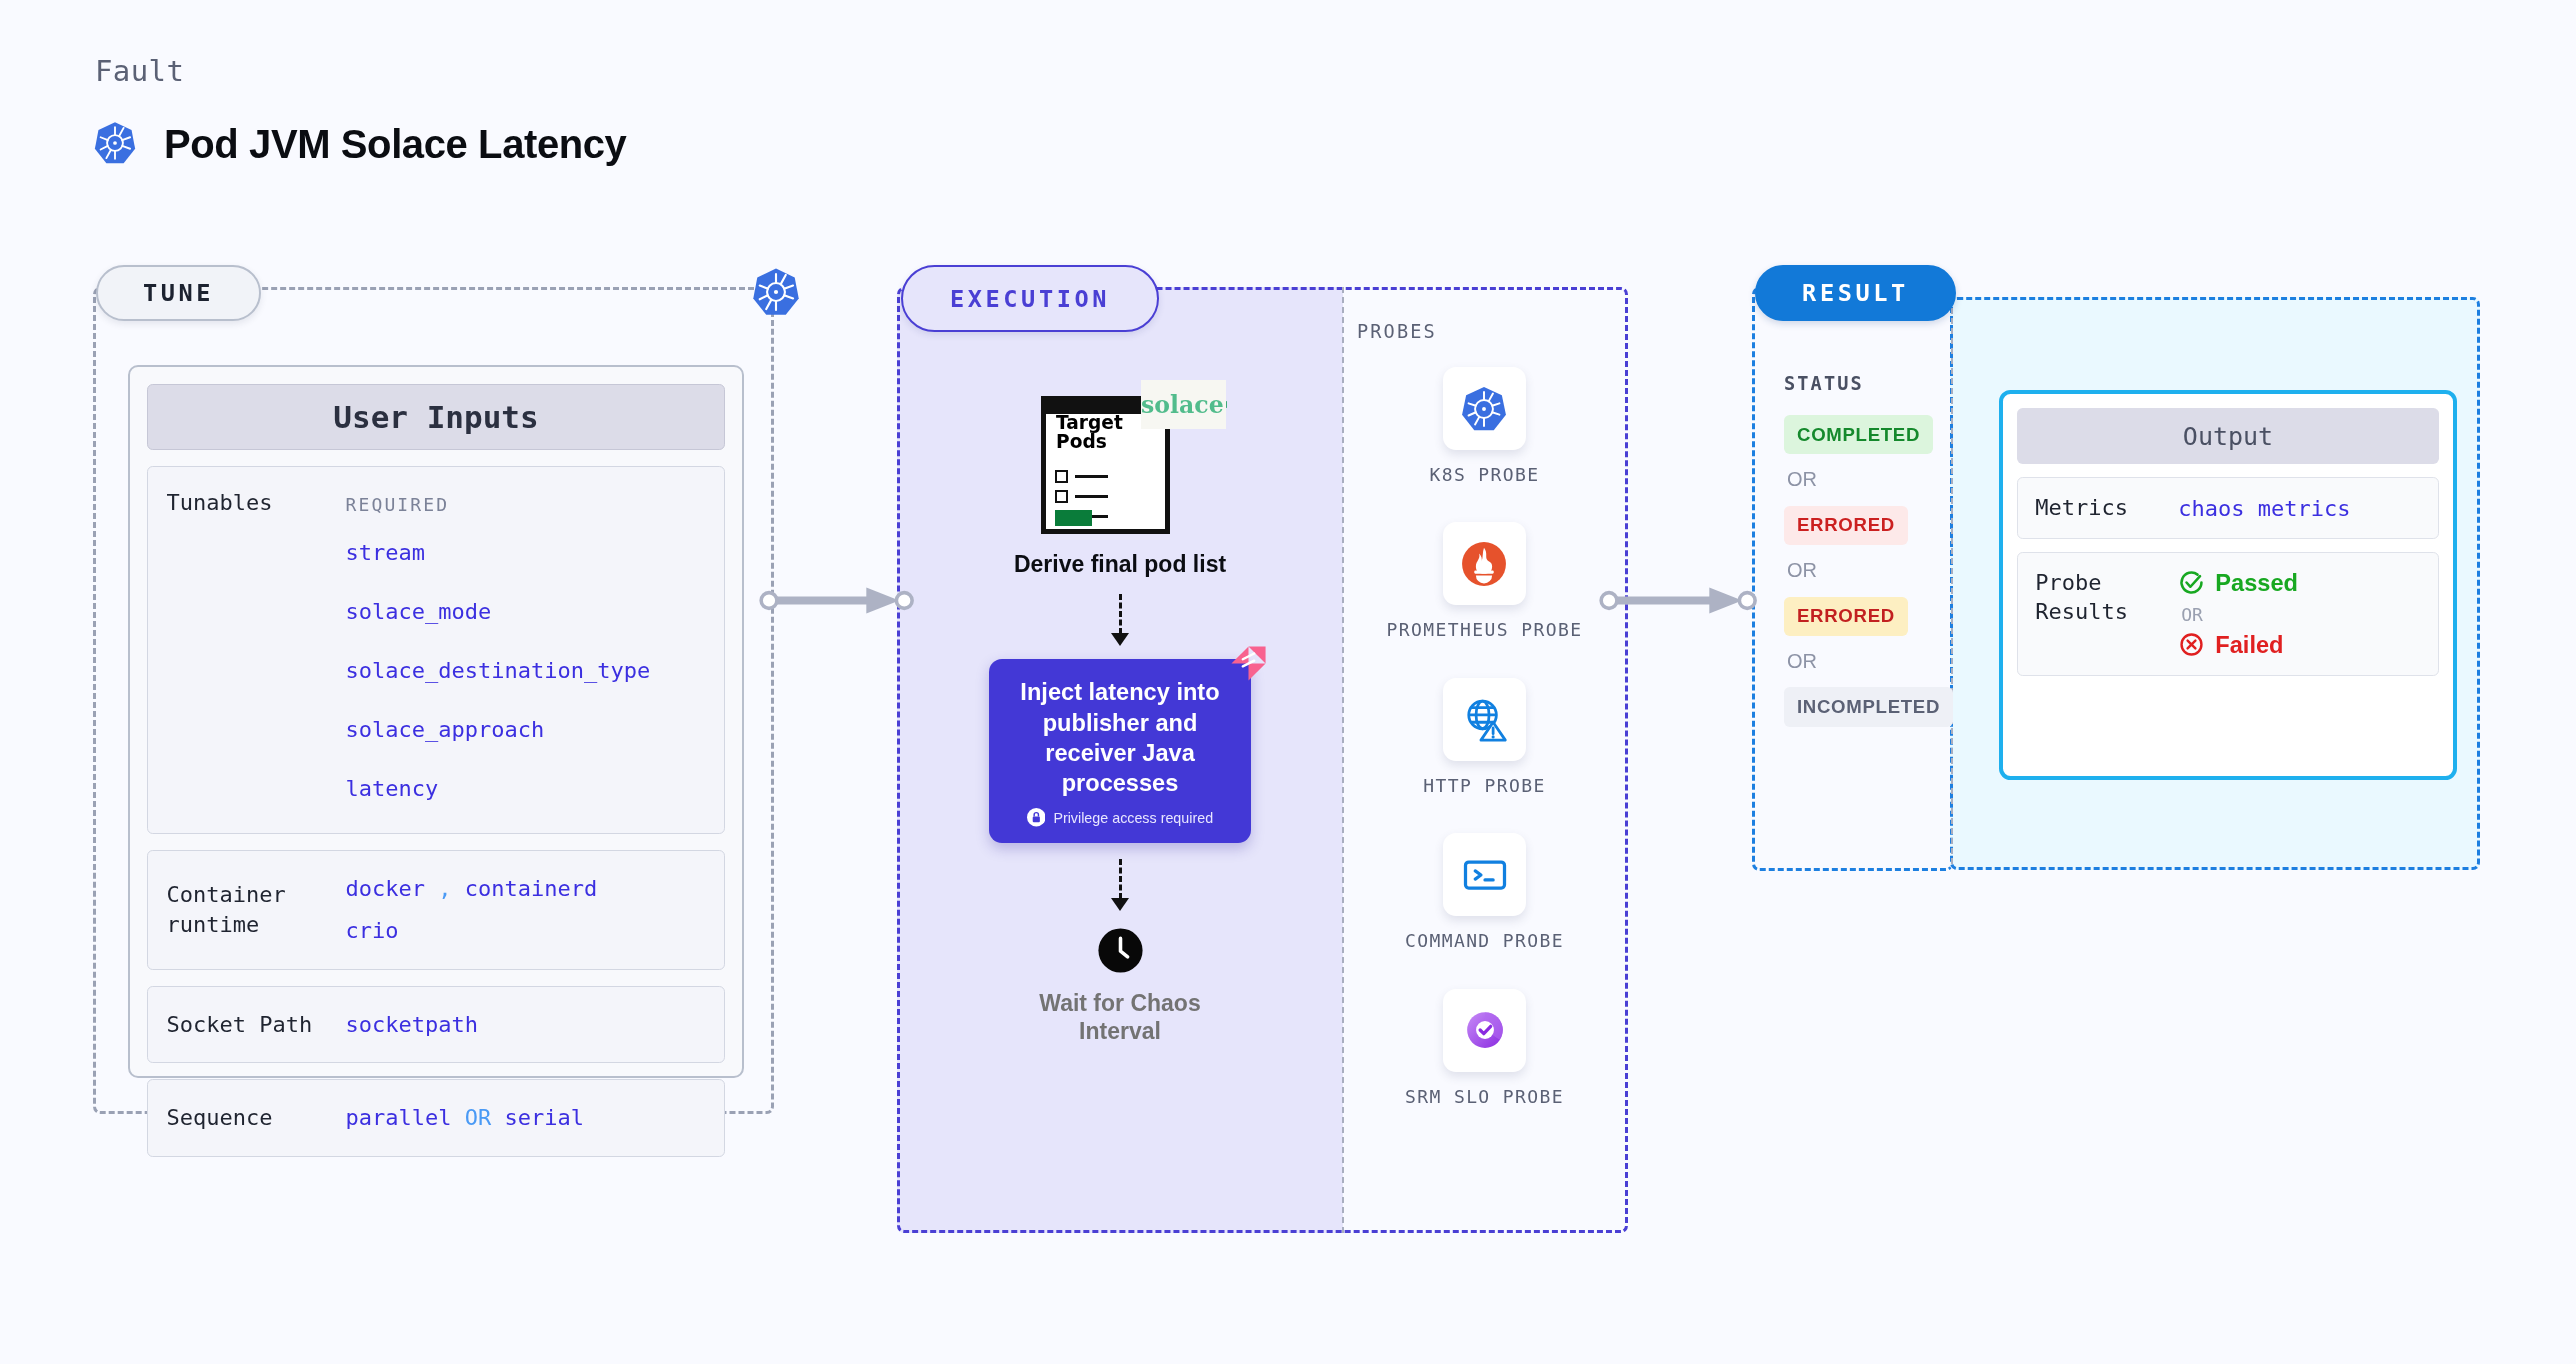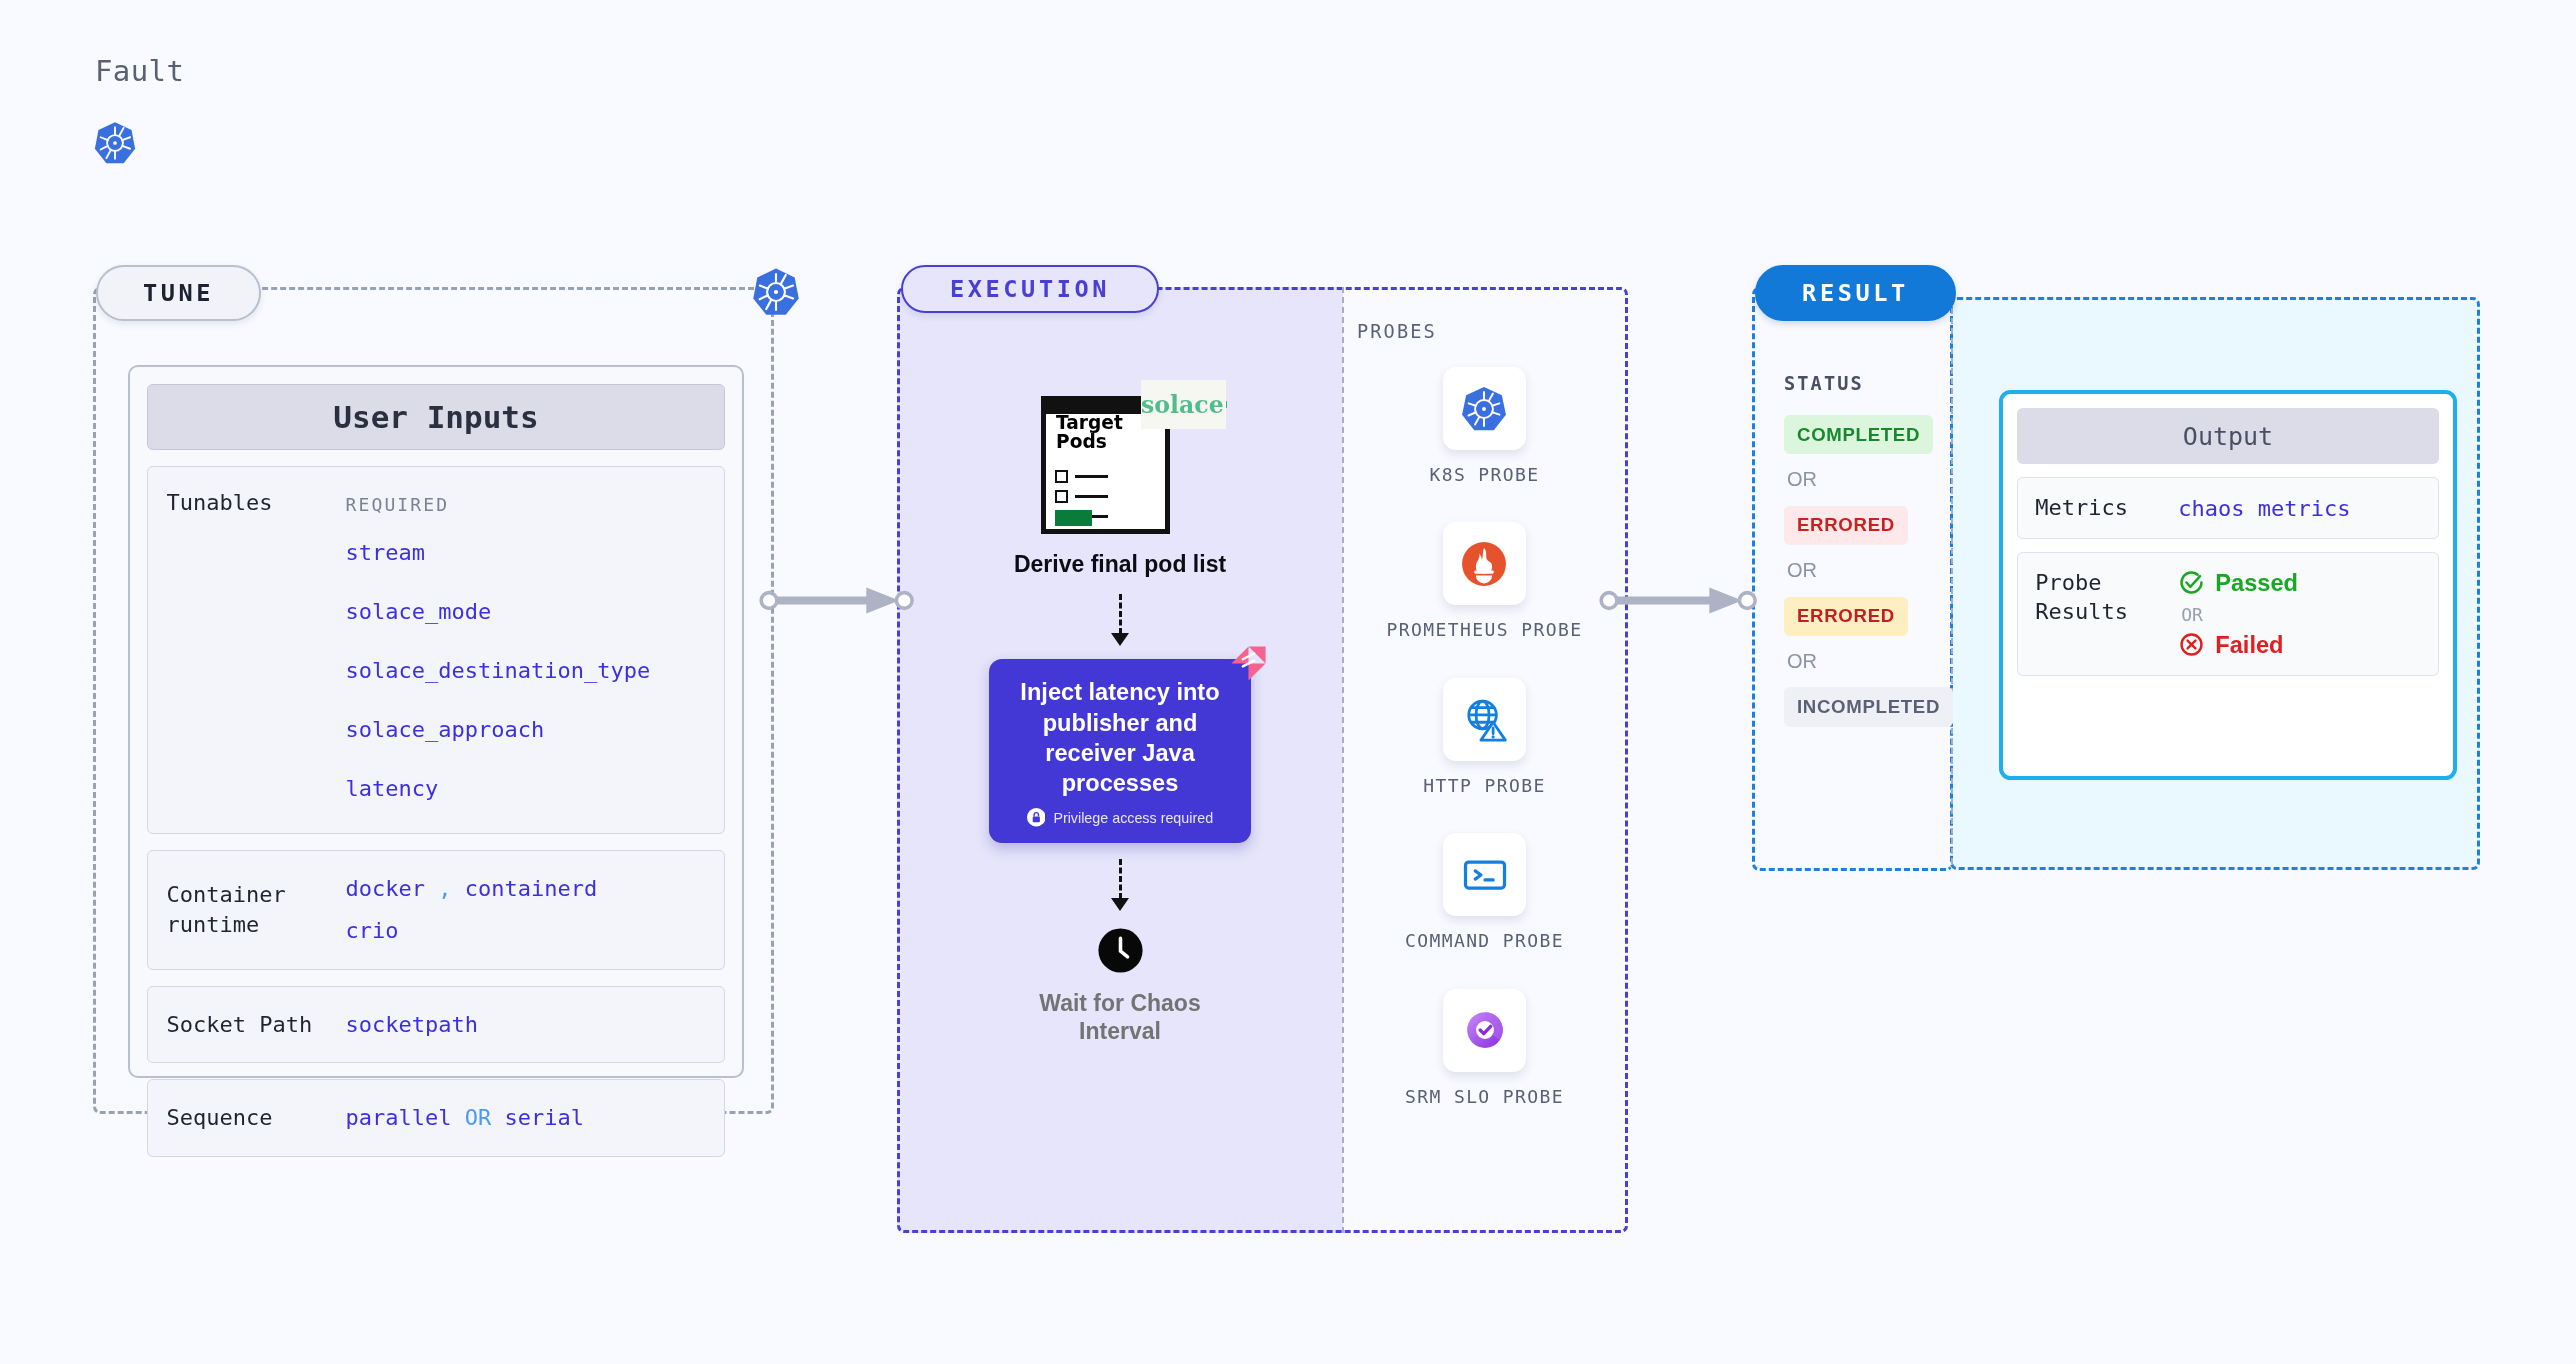--- a/index.html
+++ b/index.html
@@ -42,21 +42,21 @@
     position: absolute; display: flex; align-items: center; justify-content: center;
     font-family: "DejaVu Sans Mono", monospace;
     font-weight: 700; letter-spacing: 3.6px; border-radius: 716px;
   }
   .pill-tune {
     left: 96px; top: 265px; width: 165px; height: 56px;
     background: #f1f3f8; border: 2.9px solid #b8bfcd; color: #1c2230; font-size: 23.6px;
     box-shadow: 0 2.9px 7.2px rgba(40,50,80,.10);
   }
   .pill-exec {
-    left: 901px; top: 265px; width: 258px; height: 48px;
+    left: 901px; top: 265px; width: 258px; height: 67px;
     background: #e6e5fb; border: 2.9px solid #4a3fd4; color: #4a3fd4; font-size: 23.6px;
     box-shadow: 0 2.9px 7.2px rgba(40,50,120,.12);
   }
   .pill-result {
     left: 1755px; top: 265px; width: 201px; height: 56px;
     background: #1279d8; border: 2.9px solid #1279d8; color: #fff; font-size: 23.6px;
     box-shadow: 0 2.9px 7.2px rgba(20,60,130,.18);
   }
 
   
@@ -211,20 +211,21 @@
     <span>
       <svg width="46" height="46" viewBox="0 0 64 64">
         <path d="M32 3 L55 14 L60 40 L44 60 H20 L4 40 L9 14 Z" fill="#3a6fe0"></path>
         <g stroke="#fff" stroke-width="2.6" fill="none" stroke-linecap="round">
           <circle cx="32" cy="32" r="11"></circle>
           <circle cx="32" cy="32" r="2.6" fill="#fff" stroke="none"></circle>
           <path d="M32 10 V21 M32 43 V54 M12 24 L22 28 M42 36 L53 40 M12 41 L22 36 M42 28 L53 24 M20 53 L26 42 M38 22 L44 11"></path>
         </g>
       </svg>
     </span>
+    <span class="title-text">Pod JVM Solace Latency</span>
   </div>
 
   <div class="dashed tune-box"></div>
   <div class="exec-fill"></div>
   <div class="dashed exec-box"></div>
   <div class="probes-sep"></div>
   <div class="result-outer"></div>
   <div class="dashed result-status-box"></div>
 
   <div class="pill pill-tune">TUNE</div>

